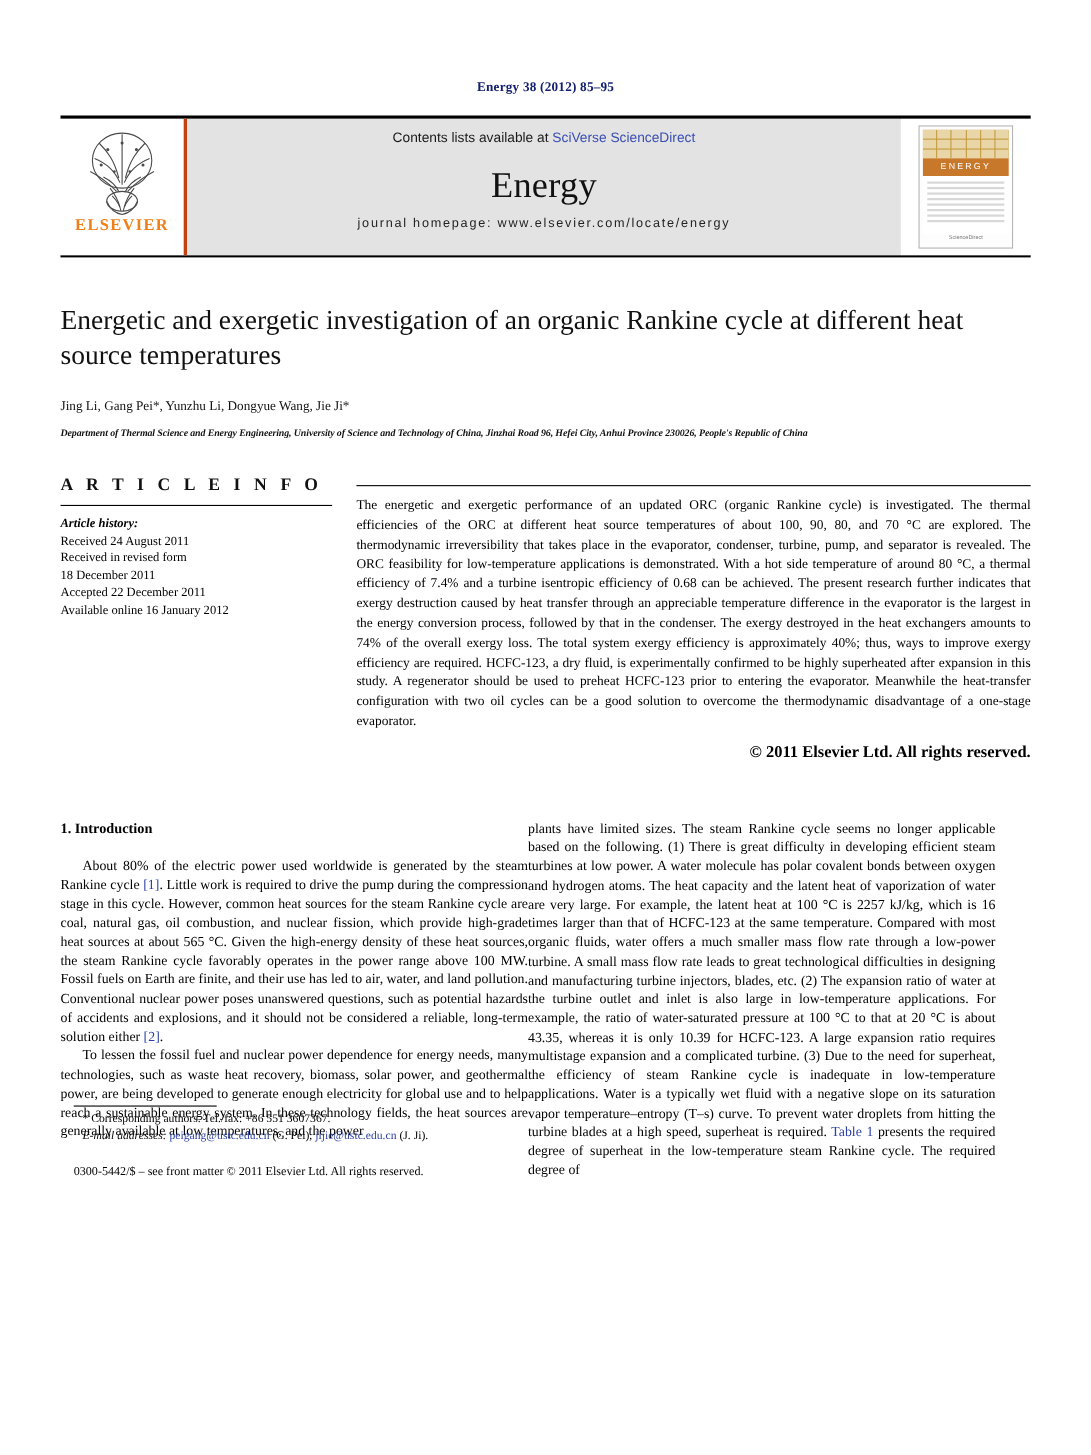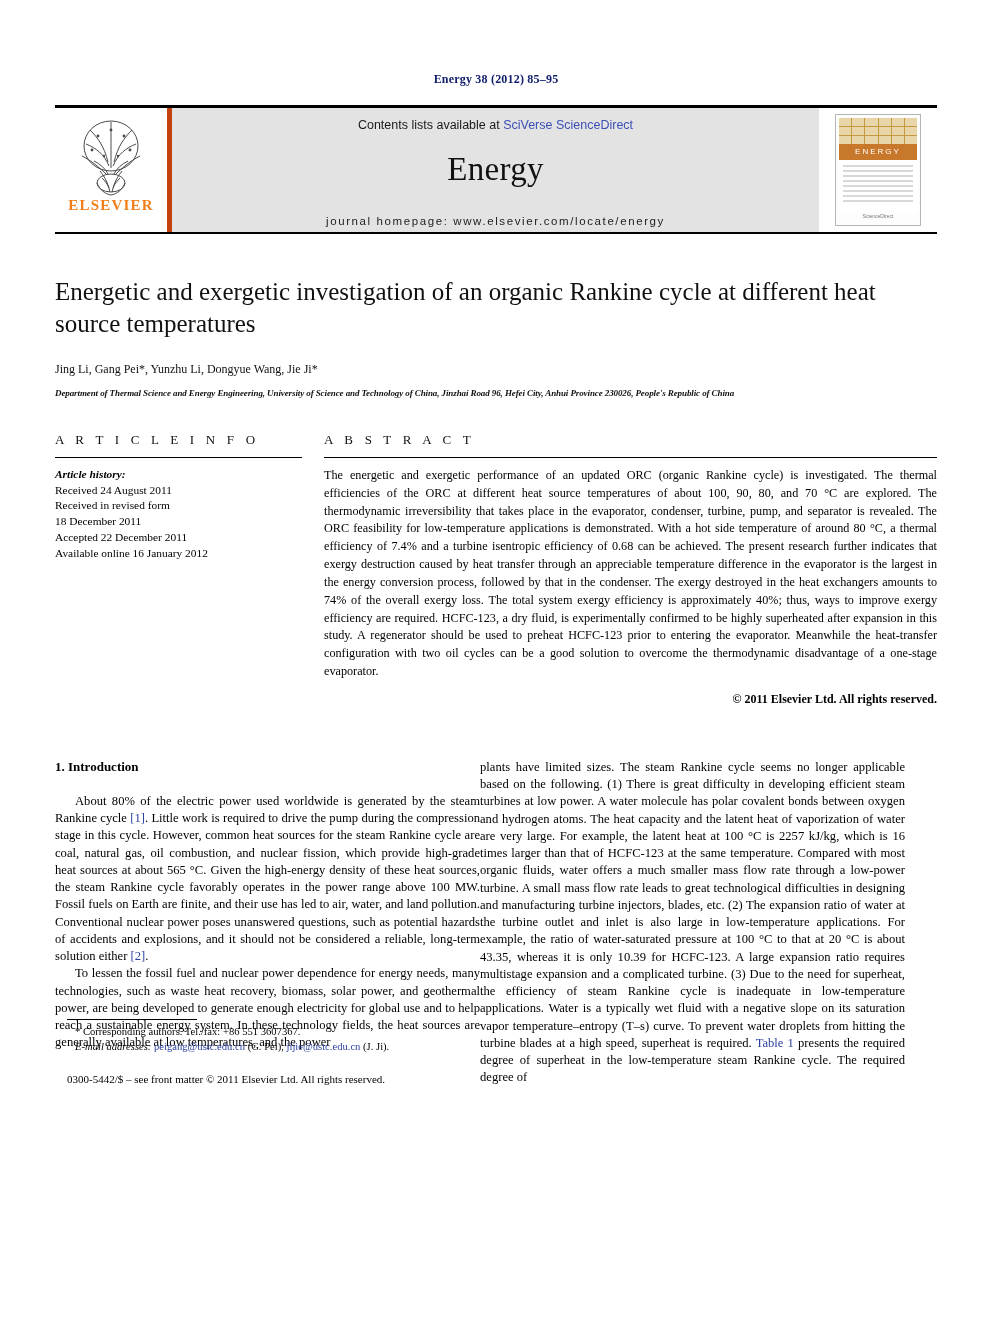--- a/index.html
+++ b/index.html
@@ -43,21 +43,21 @@
     align-items: stretch;
     position: relative;
   }
   .masthead-left {
     width: 112px;
     flex: 0 0 112px;
     display: flex;
     align-items: center;
     justify-content: center;
     background: #ffffff;
-    border-right: 5px solid #c2410c;
+    border-right: 3px solid #c2410c;
   }
   .elsevier-logo {
     width: 92px;
     height: 108px;
     display: flex;
     flex-direction: column;
     align-items: center;
     justify-content: flex-start;
   }
   .elsevier-tree {
@@ -93,21 +93,21 @@
     font-family: "Liberation Serif", serif;
     font-size: 33px;
     margin-top: 19px;
     letter-spacing: 0.3px;
     color: #111;
   }
   .homepage-line {
     font-family: "Liberation Sans", sans-serif;
     font-size: 11.5px;
     letter-spacing: 1.6px;
-    margin-top: 27px;
+    margin-top: 9px;
     color: #222;
   }
   .masthead-right {
     width: 118px;
     flex: 0 0 118px;
     background: #ffffff;
     display: flex;
     align-items: center;
     justify-content: center;
   }
@@ -206,22 +206,22 @@
   }
   .col-info {
     width: 247px;
     flex: 0 0 247px;
   }
   .col-abstract {
     flex: 1 1 auto;
   }
   .sec-head {
     font-family: "Liberation Serif", serif;
-    font-size: 13px;
-    font-weight: normal;
+    font-size: 16px;
+    font-weight: bold;
     letter-spacing: 4.2px;
     color: #111;
   }
   .rule {
     border-top: 1.5px solid #000;
     margin: 9px 0 9px 0;
   }
   .info-body {
     font-size: 11.4px;
     line-height: 1.38;
@@ -232,21 +232,21 @@
   }
   .info-line { display: block; }
   .keywords-block { margin-top: 17px; }
   .abstract-body {
     font-size: 12.2px;
     line-height: 1.46;
     text-align: justify;
   }
   .copyright-line {
     text-align: right;
-    font-size: 12px;
+    font-size: 15px;
     margin-top: 11px;
     font-weight: bold;
   }
 
   
   .body-columns {
     margin: 52px 30px 0 55px;
     display: flex;
     position: relative;
   }
@@ -405,21 +405,20 @@
         <span class="info-label info-line">Article history:</span>
         <span class="info-line">Received 24 August 2011</span>
         <span class="info-line">Received in revised form</span>
         <span class="info-line">18 December 2011</span>
         <span class="info-line">Accepted 22 December 2011</span>
         <span class="info-line">Available online 16 January 2012</span>
       </div>
     </div>
 
     <div class="col-abstract">
-      <div class="sec-head">A B S T R A C T</div>
       <div class="rule"></div>
       <div class="abstract-body">The energetic and exergetic performance of an updated ORC (organic Rankine cycle) is investigated. The thermal efficiencies of the ORC at different heat source temperatures of about 100, 90, 80, and 70 °C are explored. The thermodynamic irreversibility that takes place in the evaporator, condenser, turbine, pump, and separator is revealed. The ORC feasibility for low-temperature applications is demonstrated. With a hot side temperature of around 80 °C, a thermal efficiency of 7.4% and a turbine isentropic efficiency of 0.68 can be achieved. The present research further indicates that exergy destruction caused by heat transfer through an appreciable temperature difference in the evaporator is the largest in the energy conversion process, followed by that in the condenser. The exergy destroyed in the heat exchangers amounts to 74% of the overall exergy loss. The total system exergy efficiency is approximately 40%; thus, ways to improve exergy efficiency are required. HCFC-123, a dry fluid, is experimentally confirmed to be highly superheated after expansion in this study. A regenerator should be used to preheat HCFC-123 prior to entering the evaporator. Meanwhile the heat-transfer configuration with two oil cycles can be a good solution to overcome the thermodynamic disadvantage of a one-stage evaporator.</div>
       <div class="copyright-line">© 2011 Elsevier Ltd. All rights reserved.</div>
     </div>
   </div>
 
   <div class="body-columns">
 
     <div class="col">
       <div class="section-number-head">1.  Introduction</div>

